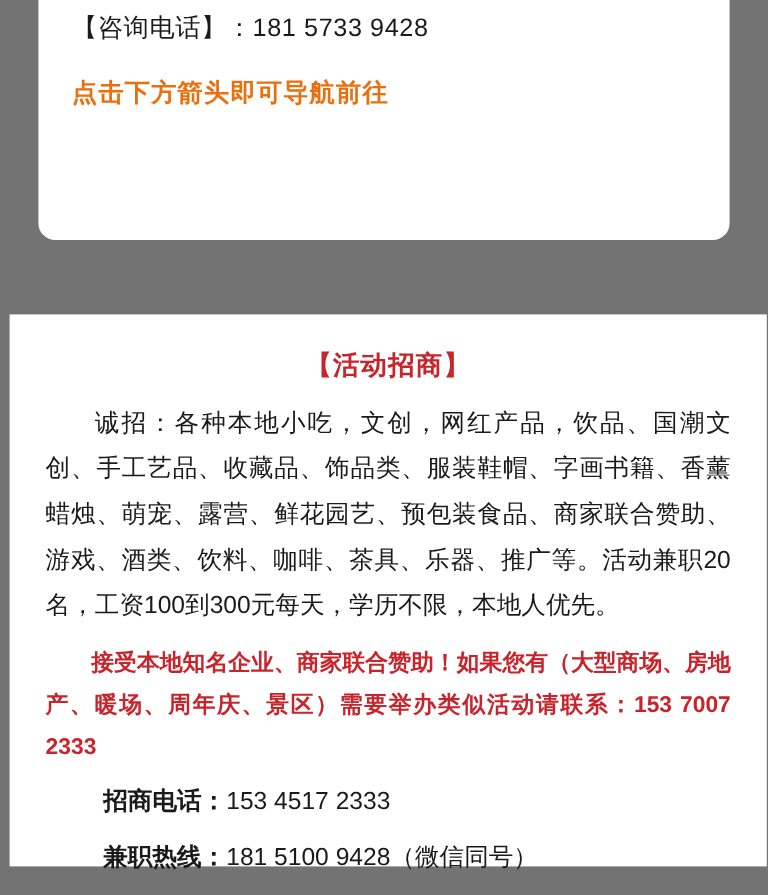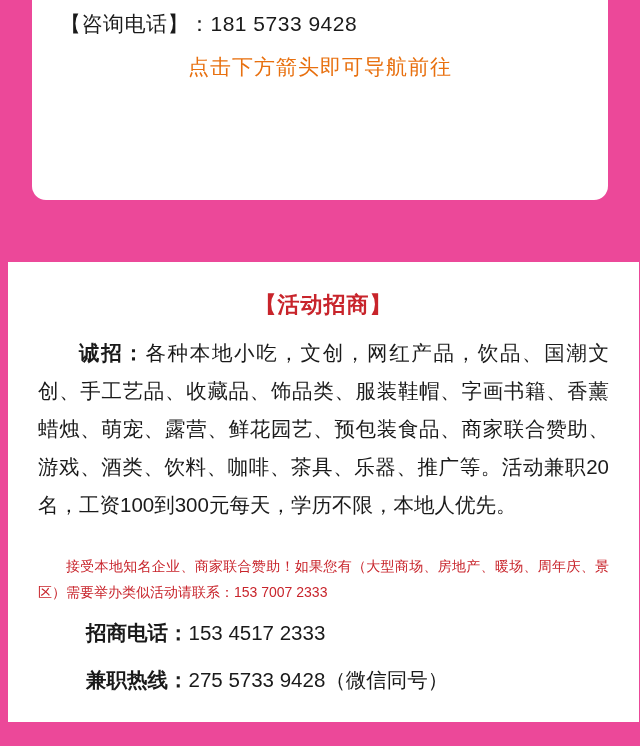--- a/index.html
+++ b/index.html
@@ -10,21 +10,21 @@
     width: 640px;
     height: 746px;
     background: #c8242b;
     font-family: "Liberation Sans", sans-serif;
     overflow: hidden;
   }
   .page {
     position: relative;
     width: 640px;
     height: 746px;
-    background: #ec4899;
+    background: #737373;
     box-sizing: border-box;
   }
   .card {
     background: #ffffff;
     border-radius: 14px;
     box-sizing: border-box;
   }
   
   .card-top {
     position: absolute;
@@ -36,24 +36,23 @@
     border-radius: 14px;
   }
   .line-info {
     font-size: 21px;
     color: #1a1a1a;
     line-height: 1.95;
     letter-spacing: 0.5px;
     white-space: nowrap;
   }
   .cta {
-    margin-top: 8px;
-    text-align: center;
+    margin-top: 18px;
     font-size: 21px;
-    font-weight: normal;
+    font-weight: bold;
     color: #e8700f;
     letter-spacing: 1px;
   }
   
   .card-bottom {
     position: absolute;
     left: 8px;
     top: 262px;
     width: 631px;
     height: 460px;
@@ -69,29 +68,29 @@
     margin-bottom: 14px;
   }
   .body-text {
     font-size: 20.5px;
     color: #1a1a1a;
     line-height: 1.85;
     text-align: justify;
     text-justify: inter-ideograph;
   }
   .body-text .lead {
-    font-weight: bold;
+    font-weight: normal;
   }
   .indent {
     text-indent: 2em;
   }
   .sponsor {
-    margin-top: 30px;
-    font-size: 14px;
-    font-weight: normal;
+    margin-top: 11px;
+    font-size: 19px;
+    font-weight: bold;
     color: #c8242b;
     line-height: 1.85;
     text-align: justify;
     text-justify: inter-ideograph;
     text-indent: 2em;
   }
   .contact-line {
     margin-top: 10px;
     font-size: 20.5px;
     color: #1a1a1a;
@@ -120,17 +119,17 @@
       <span class="lead">诚招：</span><span>各种本地小吃，文创，网红产品，饮品、国潮文创、手工艺品、收藏品、饰品类、服装鞋帽、字画书籍、香薰蜡烛、萌宠、露营、鲜花园艺、预包装食品、商家联合赞助、游戏、酒类、饮料、咖啡、茶具、乐器、推广等。活动兼职20名，工资100到300元每天，学历不限，本地人优先。</span>
     </div>
 
     <div class="sponsor">接受本地知名企业、商家联合赞助！如果您有（大型商场、房地产、暖场、周年庆、景区）需要举办类似活动请联系：153 7007 2333</div>
 
     <div class="contact-line">
       <span class="lbl">招商电话：</span><span>153 4517 2333</span>
     </div>
 
     <div class="contact-line">
-      <span class="lbl">兼职热线：</span><span>275 5733 9428（微信同号）</span>
+      <span class="lbl">兼职热线：</span><span>181 5100 9428（微信同号）</span>
     </div>
   </div>
 
 </div>
 
 </body></html>

